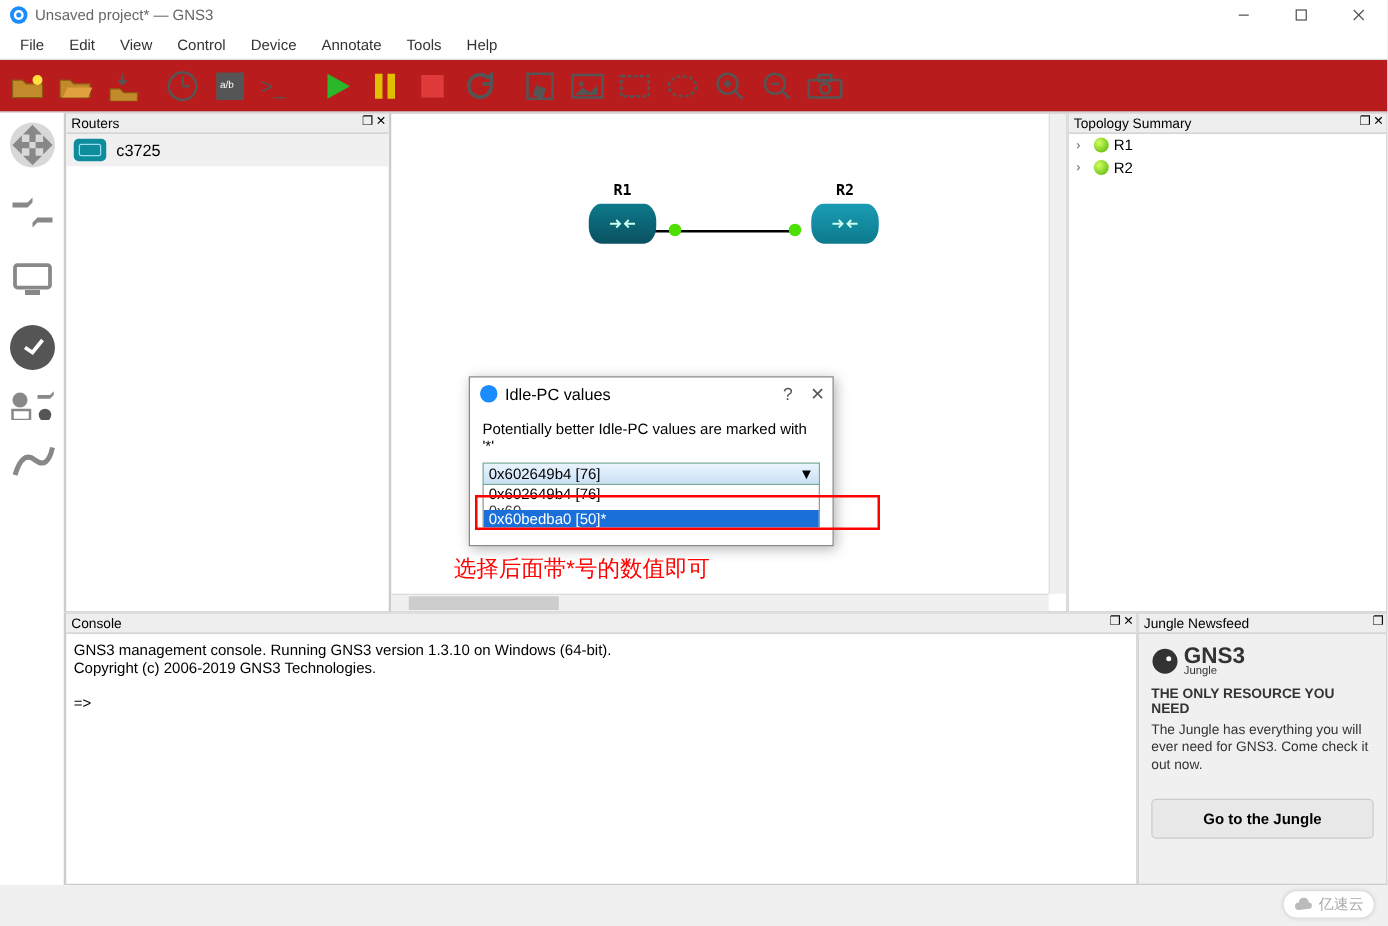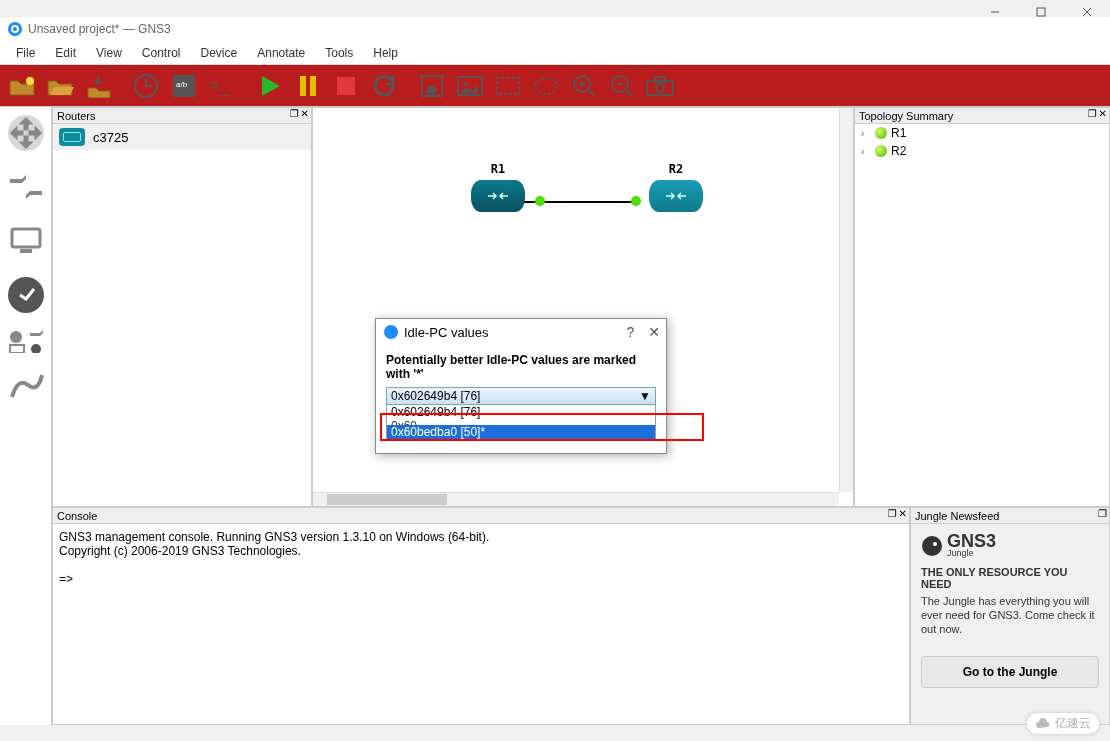--- a/index.html
+++ b/index.html
@@ -1,17 +1,17 @@
 <!DOCTYPE html>
 <html><head>
 <meta charset="utf-8">
 <style>
 * { box-sizing: border-box; margin: 0; padding: 0; font-family: "Segoe UI", Tahoma, sans-serif; }
 body { background: #f0f0f0; width: 1110px; height: 741px; overflow: hidden; position: relative; }
-.titlebar { height: 24px; background: #fff; display: flex; align-items: center; padding: 0 8px; font-size: 12px; color: #666; margin-top: 17px; }
+.titlebar { height: 24px; background: #fff; display: flex; align-items: center; padding: 0 8px; font-size: 12px; color: #666; }
 .titlebar .app-icon { width: 14px; height: 14px; background: #1a8cff; border-radius: 50%; margin-right: 6px; display:flex; align-items:center; justify-content:center;}
 .win-controls { position: absolute; right: 0; top: 0; display: flex; }
 .win-btn { width: 46px; height: 24px; display: flex; align-items: center; justify-content: center; font-size: 12px; color: #555; }
 .menubar { height: 24px; background: #fff; display: flex; align-items: center; padding: 0 6px; font-size: 12px; color: #333; border-bottom:1px solid #ddd;}
 .menubar .mitem { padding: 0 10px; }
 .toolbar { height: 42px; background: #b91c1c; display: flex; align-items: center; padding: 0 4px; border-bottom: 1px solid #ccc; gap:2px;}
 .tbtn { width: 36px; height: 36px; display: flex; align-items: center; justify-content: center; }
 .tsep { width: 8px; }
 .main { display: flex; height: 400px; }
 .leftbar { width: 52px; background: #fff; border-right: 1px solid #ccc; display: flex; flex-direction: column; align-items: center; padding-top: 4px; gap: 10px;}
@@ -305,34 +305,35 @@
     <div class="dialog" style="left:62px;">
       <div class="dialog-title">
         <span class="dicon"></span>
         <span>Idle-PC values</span>
         <span class="dctrl">
           <span>?</span>
           <span>✕</span>
         </span>
       </div>
       <div class="dialog-body">
-        <div style="margin-bottom:6px;font-weight:bold;">Potentially better Idle-PC values are marked with '*'</div>
+        <div style="margin-bottom:6px;">Potentially better Idle-PC values are marked with '*'</div>
         <div class="dialog-combo">
           <span>0x602649b4 [76]</span>
           <span>▼</span>
         </div>
         <div class="dialog-list">
           <div class="dialog-opt">0x602649b4 [76]</div>
           <div class="dialog-opt" style="height:6px;overflow:hidden;color:#333;">0x60</div>
           <div class="dialog-opt sel">0x60bedba0 [50]*</div>
         </div>
       </div>
       <div class="redbox" style="left:4px;top:94px;width:324px;height:28px;"></div>
     </div>
 
+    <div class="annot" style="left:50px;top:352px;">选择后面带*号的数值即可</div>
   </div>
 
   <div class="topology-panel">
     <div class="panel-title">
       <span>Topology Summary</span>
       <span class="pctrl">
           <span>❐</span>
           <span>✕</span>
         </span>
     </div>

